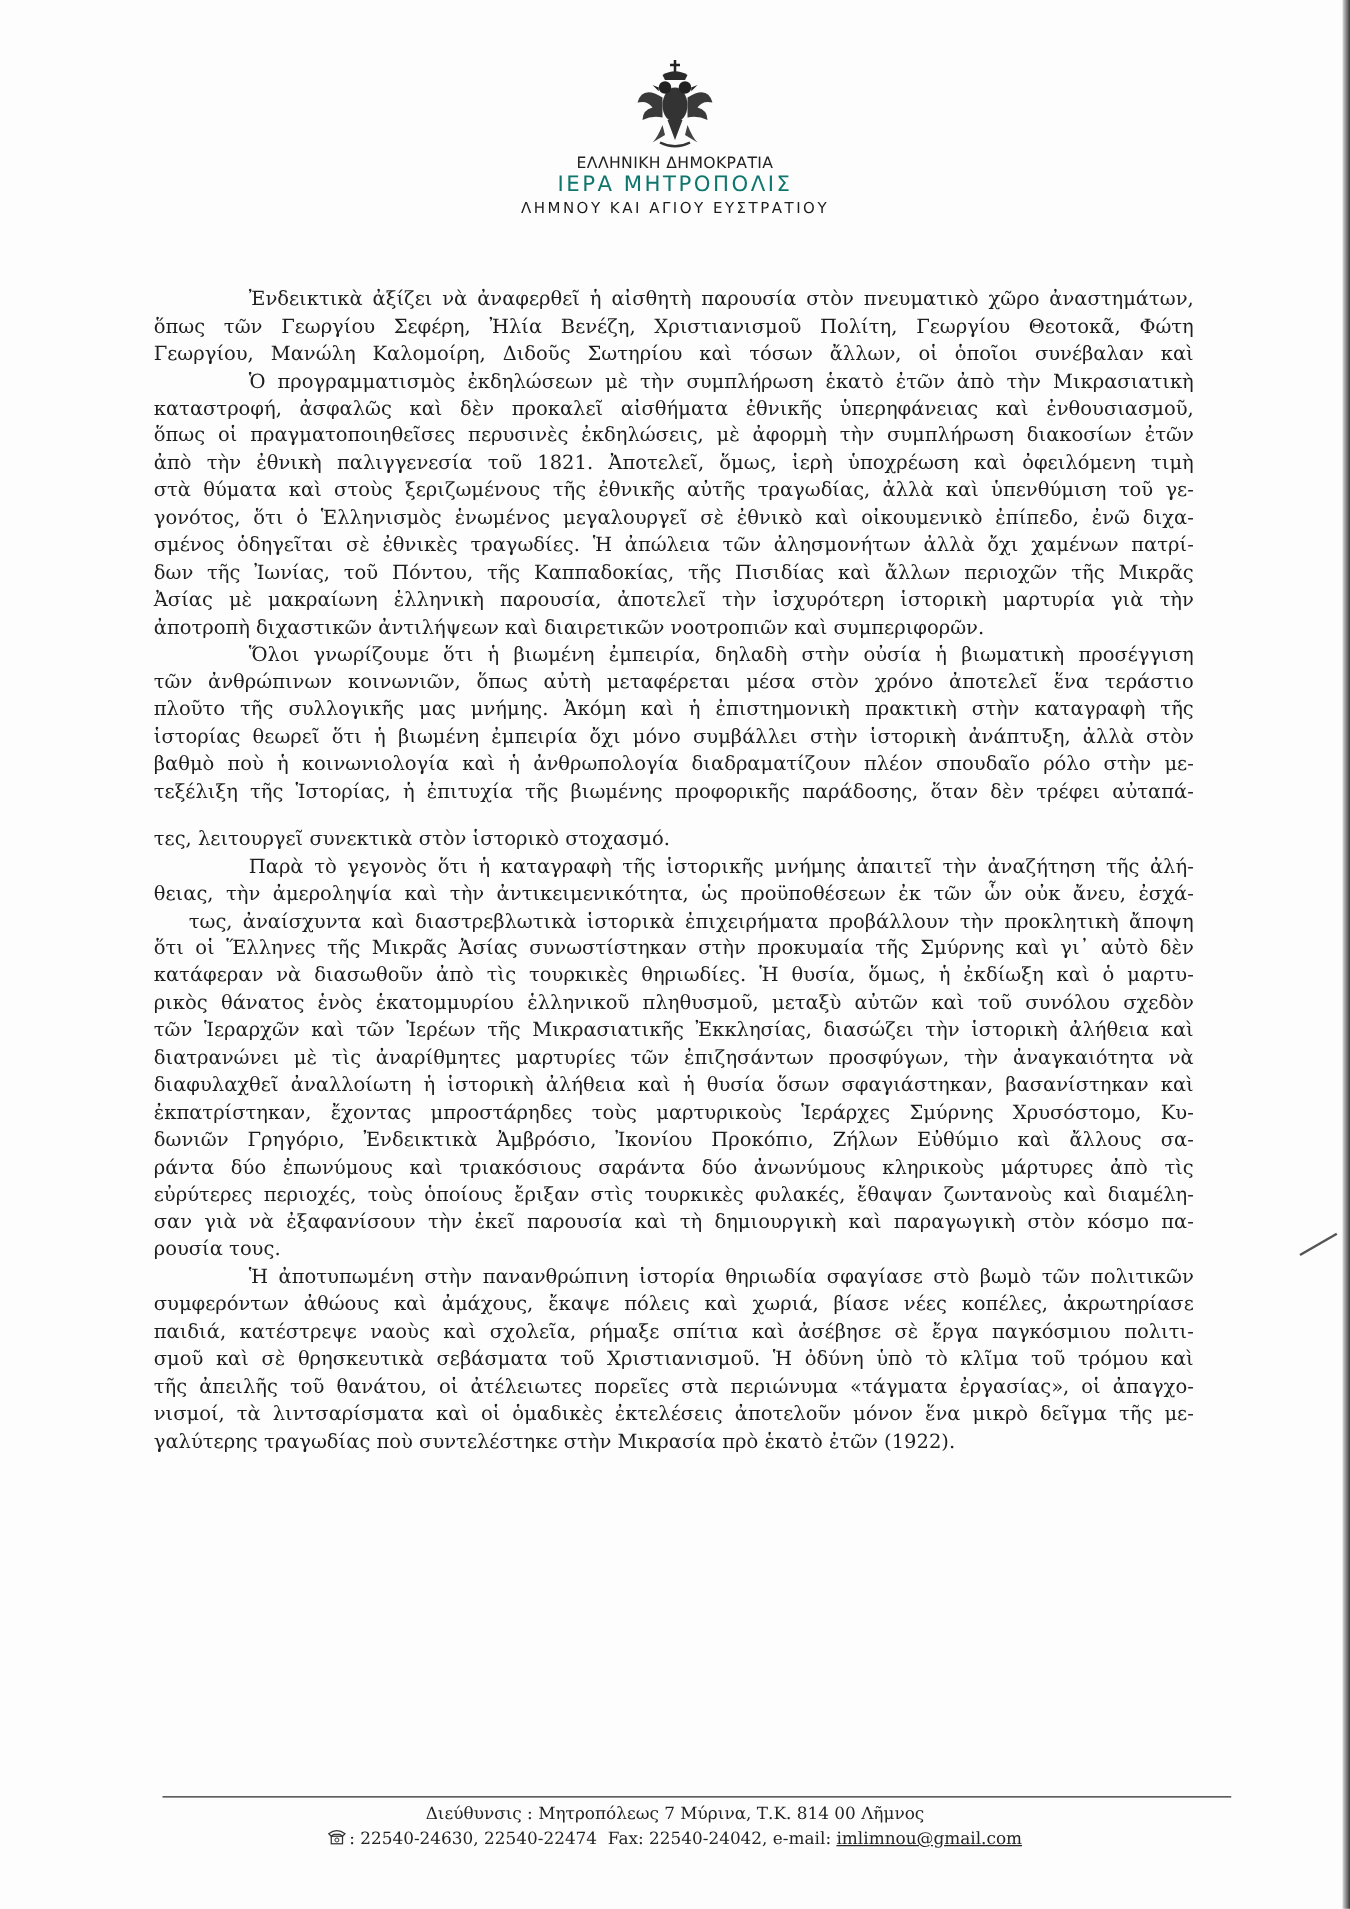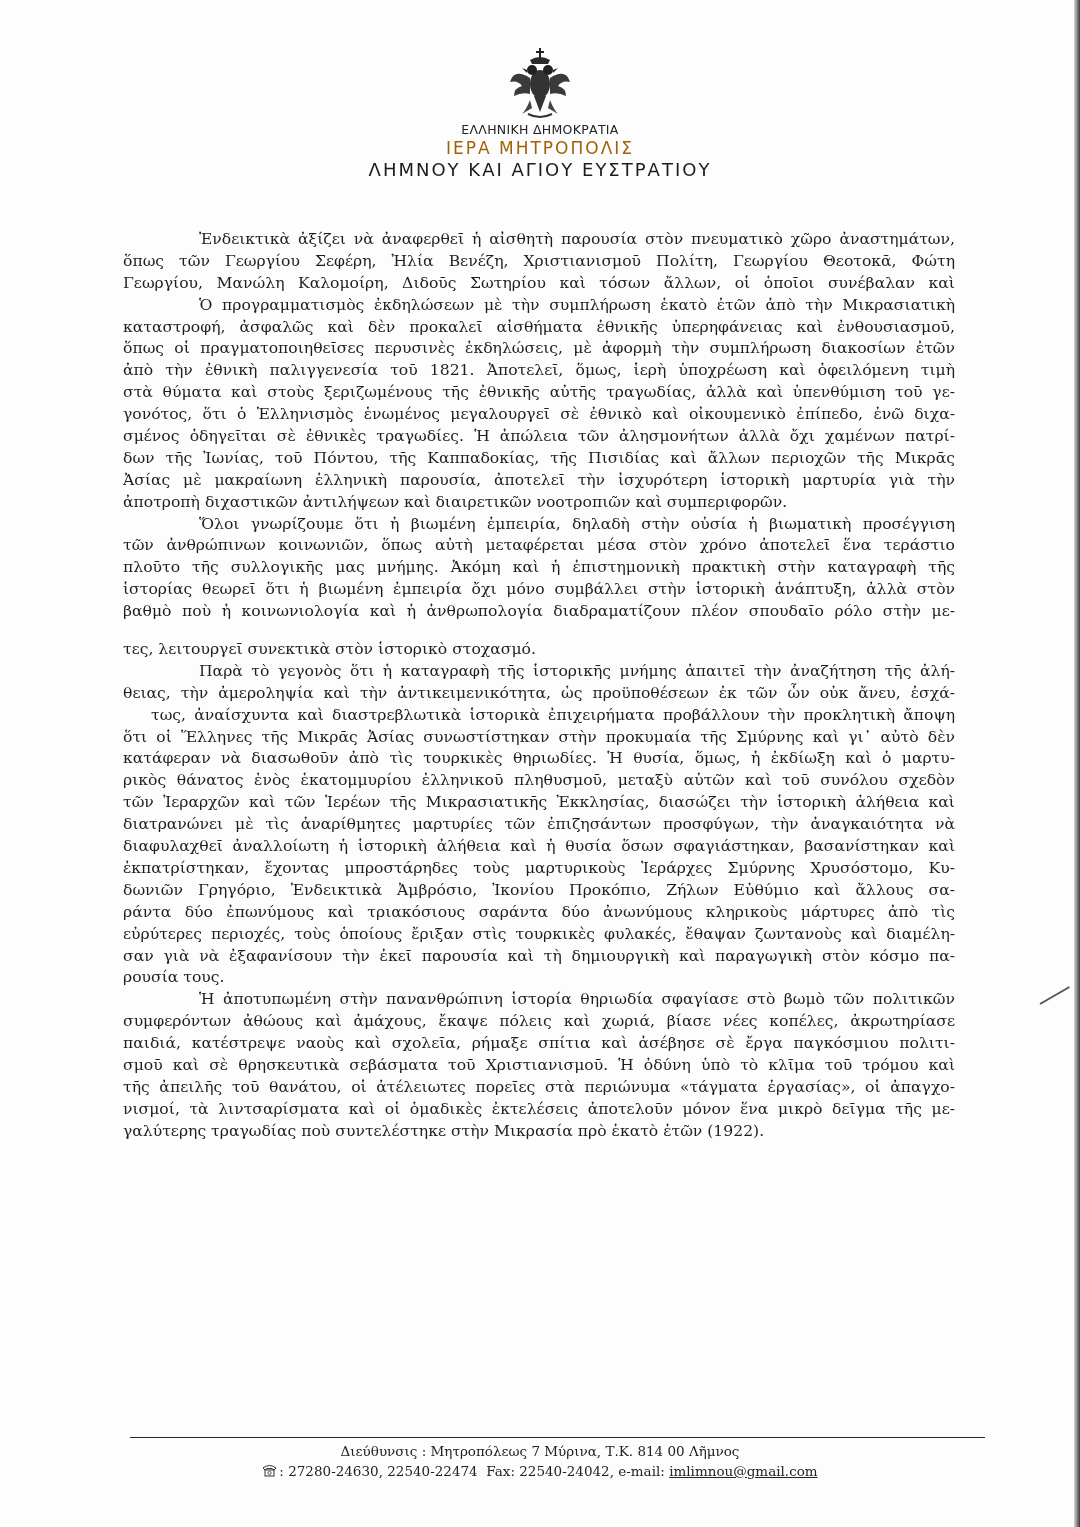--- a/index.html
+++ b/index.html
@@ -3,22 +3,22 @@
   <meta charset="utf-8">
   <style>
     html, body { margin: 0; padding: 0; background: #ffffff; }
     body { width: 1080px; height: 1527px; position: relative; overflow: hidden;
            font-family: "DejaVu Serif", "Liberation Serif", serif; color: #1e1e1e; }
     .page { position: absolute; left: 0; top: 0; width: 1080px; height: 1527px; background: #fdfdfd; }
     .edge-right { position: absolute; right: 0; top: 0; width: 6px; height: 1527px; background: linear-gradient(to right, #d8d8d8, #3a3a3a); }
     .letterhead { position: absolute; left: 0; top: 48px; width: 1080px; text-align: center; }
     .crest { display: block; margin: 0 auto; width: 64px; height: 72px; }
     .lh-line1 { font-family: "DejaVu Sans", sans-serif; font-size: 12.5px; letter-spacing: 0.3px; margin-top: 2px; color: #222; }
-    .lh-line2 { font-family: "DejaVu Sans", sans-serif; font-size: 17px; letter-spacing: 2px; margin-top: 1px; color: #a16207; }
-    .lh-line3 { font-family: "DejaVu Sans", sans-serif; font-size: 18px; letter-spacing: 2px; margin-top: 1px; color: #1c1c1c; }
+    .lh-line2 { font-family: "DejaVu Sans", sans-serif; font-size: 17px; letter-spacing: 2px; margin-top: 1px; color: #0f766e; }
+    .lh-line3 { font-family: "DejaVu Sans", sans-serif; font-size: 12px; letter-spacing: 2px; margin-top: 1px; color: #1c1c1c; }
     .body { position: absolute; left: 123px; top: 229px; width: 832px; }
     .line { font-size: 15.6px; line-height: 21.9px; height: 21.9px; white-space: nowrap; text-align: justify; text-align-last: justify; overflow: visible; }
     .line.last { text-align-last: left; }
     .line.indent { padding-left: 76px; }
     .margin-mark { position: absolute; left: 1040px; top: 1003px; width: 34px; height: 2px; background: #555; transform: rotate(-30deg); transform-origin: left center; }
     .footer-rule { position: absolute; left: 130px; top: 1437px; width: 855px; height: 1px; background: #2a2a2a; }
     .footer { position: absolute; left: 0; top: 1441px; width: 1080px; text-align: center; font-family: "DejaVu Serif", serif; font-size: 13.5px; line-height: 20px; color: #222; }
     .footer .email { text-decoration: underline; }
     .phone-icon { display: inline-block; width: 15px; height: 13px; vertical-align: -1px; margin-right: 2px; }
   </style>
@@ -62,20 +62,21 @@
     <div class="line" style="white-space: nowrap;"><span style="white-space: nowrap; word-spacing: 0px;">γονότος, ὅτι ὁ Ἑλληνισμὸς ἑνωμένος μεγαλουργεῖ σὲ ἐθνικὸ καὶ οἰκουμενικὸ ἐπίπεδο, ἐνῶ διχα-</span></div>
     <div class="line" style="white-space: nowrap;"><span style="white-space: nowrap; word-spacing: 0px;">σμένος ὁδηγεῖται σὲ ἐθνικὲς τραγωδίες. Ἡ ἀπώλεια τῶν ἀλησμονήτων ἀλλὰ ὄχι χαμένων πατρί-</span></div>
     <div class="line" style="white-space: nowrap;"><span style="white-space: nowrap; word-spacing: 0px;">δων τῆς Ἰωνίας, τοῦ Πόντου, τῆς Καππαδοκίας, τῆς Πισιδίας καὶ ἄλλων περιοχῶν τῆς Μικρᾶς</span></div>
     <div class="line" style="white-space: nowrap;"><span style="white-space: nowrap; word-spacing: 0px;">Ἀσίας μὲ μακραίωνη ἑλληνικὴ παρουσία, ἀποτελεῖ τὴν ἰσχυρότερη ἱστορικὴ μαρτυρία γιὰ τὴν</span></div>
     <div class="line last" style="white-space: nowrap;">ἀποτροπὴ διχαστικῶν ἀντιλήψεων καὶ διαιρετικῶν νοοτροπιῶν καὶ συμπεριφορῶν.</div>
     <div class="line indent" style="white-space: nowrap;"><span style="white-space: nowrap; word-spacing: 0px;">Ὅλοι γνωρίζουμε ὅτι ἡ βιωμένη ἐμπειρία, δηλαδὴ στὴν οὐσία ἡ βιωματικὴ προσέγγιση</span></div>
     <div class="line" style="white-space: nowrap;"><span style="white-space: nowrap; word-spacing: 0px;">τῶν ἀνθρώπινων κοινωνιῶν, ὅπως αὐτὴ μεταφέρεται μέσα στὸν χρόνο ἀποτελεῖ ἕνα τεράστιο</span></div>
     <div class="line" style="white-space: nowrap;"><span style="white-space: nowrap; word-spacing: 0px;">πλοῦτο τῆς συλλογικῆς μας μνήμης. Ἀκόμη καὶ ἡ ἐπιστημονικὴ πρακτικὴ στὴν καταγραφὴ τῆς</span></div>
     <div class="line" style="white-space: nowrap;"><span style="white-space: nowrap; word-spacing: 0px;">ἱστορίας θεωρεῖ ὅτι ἡ βιωμένη ἐμπειρία ὄχι μόνο συμβάλλει στὴν ἱστορικὴ ἀνάπτυξη, ἀλλὰ στὸν</span></div>
     <div class="line" style="white-space: nowrap;"><span style="white-space: nowrap; word-spacing: 0px;">βαθμὸ ποὺ ἡ κοινωνιολογία καὶ ἡ ἀνθρωπολογία διαδραματίζουν πλέον σπουδαῖο ρόλο στὴν με-</span></div>
+    <div class="line" style="white-space: nowrap;"><span style="white-space: nowrap; word-spacing: 0px;">τεξέλιξη τῆς Ἱστορίας, ἡ ἐπιτυχία τῆς βιωμένης προφορικῆς παράδοσης, ὅταν δὲν τρέφει αὐταπά-</span></div>
     <div class="line last" style="white-space: nowrap; margin-top: 16px;">τες, λειτουργεῖ συνεκτικὰ στὸν ἱστορικὸ στοχασμό.</div>
     <div class="line indent" style="white-space: nowrap;"><span style="white-space: nowrap; word-spacing: 0px;">Παρὰ τὸ γεγονὸς ὅτι ἡ καταγραφὴ τῆς ἱστορικῆς μνήμης ἀπαιτεῖ τὴν ἀναζήτηση τῆς ἀλή-</span></div>
     <div class="line" style="white-space: nowrap;"><span style="white-space: nowrap; word-spacing: 0px;">θειας, τὴν ἀμεροληψία καὶ τὴν ἀντικειμενικότητα, ὡς προϋποθέσεων ἐκ τῶν ὧν οὐκ ἄνευ, ἐσχά-</span></div>
     <div class="line" style="white-space: nowrap;"><span style="white-space: nowrap; word-spacing: 0px; margin-left: 28px;">τως, ἀναίσχυντα καὶ διαστρεβλωτικὰ ἱστορικὰ ἐπιχειρήματα προβάλλουν τὴν προκλητικὴ ἄποψη</span></div>
     <div class="line" style="white-space: nowrap;"><span style="white-space: nowrap; word-spacing: 0px;">ὅτι οἱ Ἕλληνες τῆς Μικρᾶς Ἀσίας συνωστίστηκαν στὴν προκυμαία τῆς Σμύρνης καὶ γι᾽ αὐτὸ δὲν</span></div>
     <div class="line" style="white-space: nowrap;"><span style="white-space: nowrap; word-spacing: 0px;">κατάφεραν νὰ διασωθοῦν ἀπὸ τὶς τουρκικὲς θηριωδίες. Ἡ θυσία, ὅμως, ἡ ἐκδίωξη καὶ ὁ μαρτυ-</span></div>
     <div class="line" style="white-space: nowrap;"><span style="white-space: nowrap; word-spacing: 0px;">ρικὸς θάνατος ἑνὸς ἑκατομμυρίου ἑλληνικοῦ πληθυσμοῦ, μεταξὺ αὐτῶν καὶ τοῦ συνόλου σχεδὸν</span></div>
     <div class="line" style="white-space: nowrap;"><span style="white-space: nowrap; word-spacing: 0px;">τῶν Ἱεραρχῶν καὶ τῶν Ἱερέων τῆς Μικρασιατικῆς Ἐκκλησίας, διασώζει τὴν ἱστορικὴ ἀλήθεια καὶ</span></div>
     <div class="line" style="white-space: nowrap;"><span style="white-space: nowrap; word-spacing: 0px;">διατρανώνει μὲ τὶς ἀναρίθμητες μαρτυρίες τῶν ἐπιζησάντων προσφύγων, τὴν ἀναγκαιότητα νὰ</span></div>
     <div class="line" style="white-space: nowrap;"><span style="white-space: nowrap; word-spacing: 0px;">διαφυλαχθεῖ ἀναλλοίωτη ἡ ἱστορικὴ ἀλήθεια καὶ ἡ θυσία ὅσων σφαγιάστηκαν, βασανίστηκαν καὶ</span></div>
@@ -97,19 +98,19 @@
   <div class="margin-mark"></div>
 
   <div class="footer-rule"></div>
   <div class="footer">
     <div>Διεύθυνσις : Μητροπόλεως 7 Μύρινα, Τ.Κ. 814 00 Λῆμνος</div>
     <div>
       <svg class="phone-icon" viewBox="0 0 15 13">
         <path d="M1 4 Q7.5 -1 14 4 L12 6 L10 4.5 L5 4.5 L3 6 Z" fill="none" stroke="#333" stroke-width="1"></path>
         <rect x="3" y="6" width="9" height="6" fill="none" stroke="#333" stroke-width="1"></rect>
         <circle cx="7.5" cy="9" r="1.6" fill="none" stroke="#333" stroke-width="0.8"></circle>
-      </svg><span>: 27280-24630, 22540-22474</span>
+      </svg><span>: 22540-24630, 22540-22474</span>
       &nbsp;<span>Fax: 22540-24042,</span>
       <span>e-mail:</span>
       <span class="email">imlimnou@gmail.com</span>
     </div>
   </div>
 </div>
 
 </body></html>

